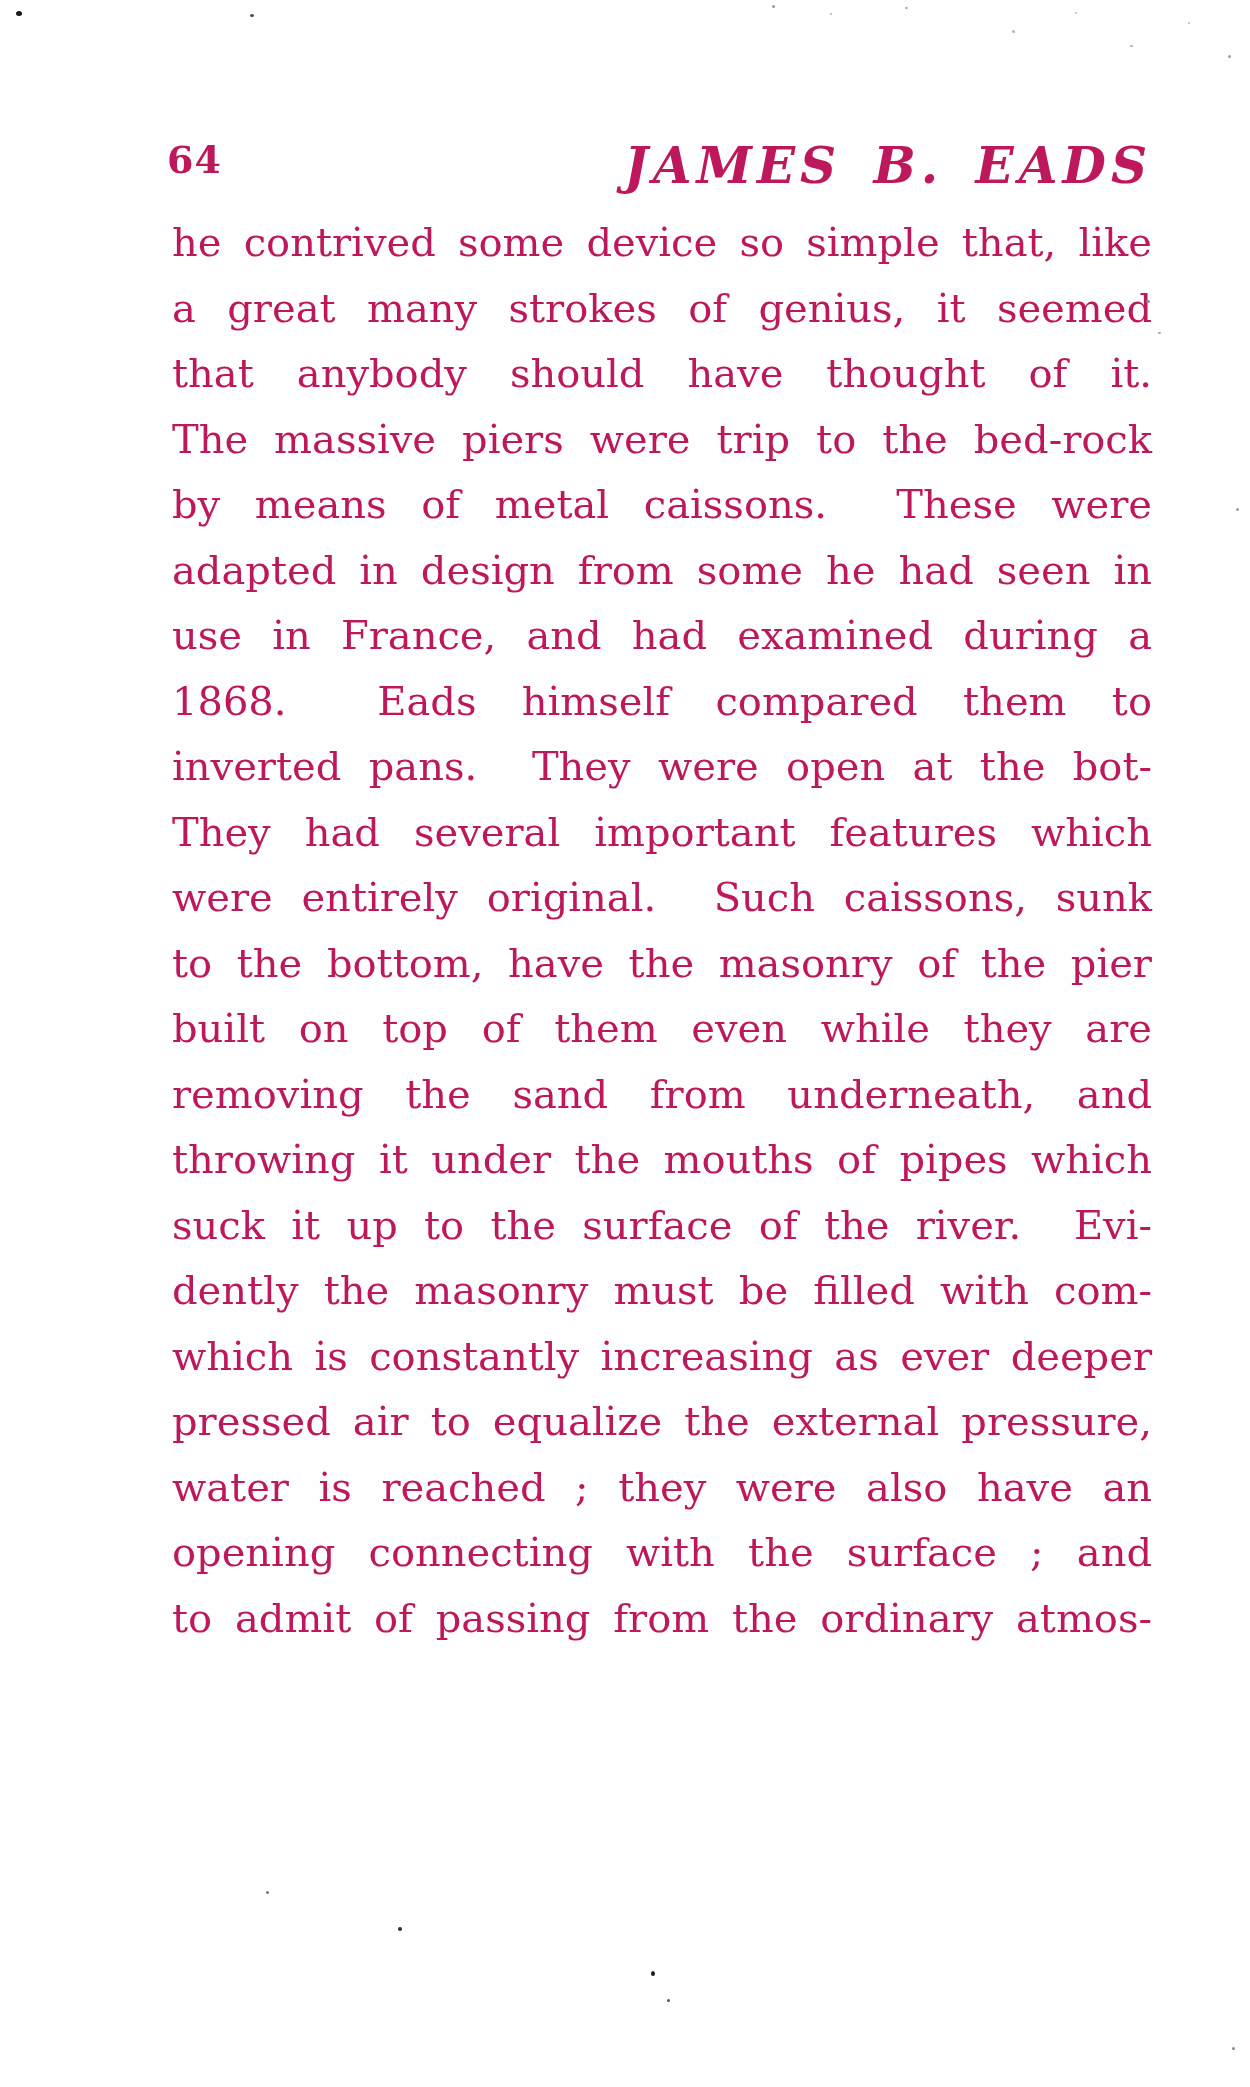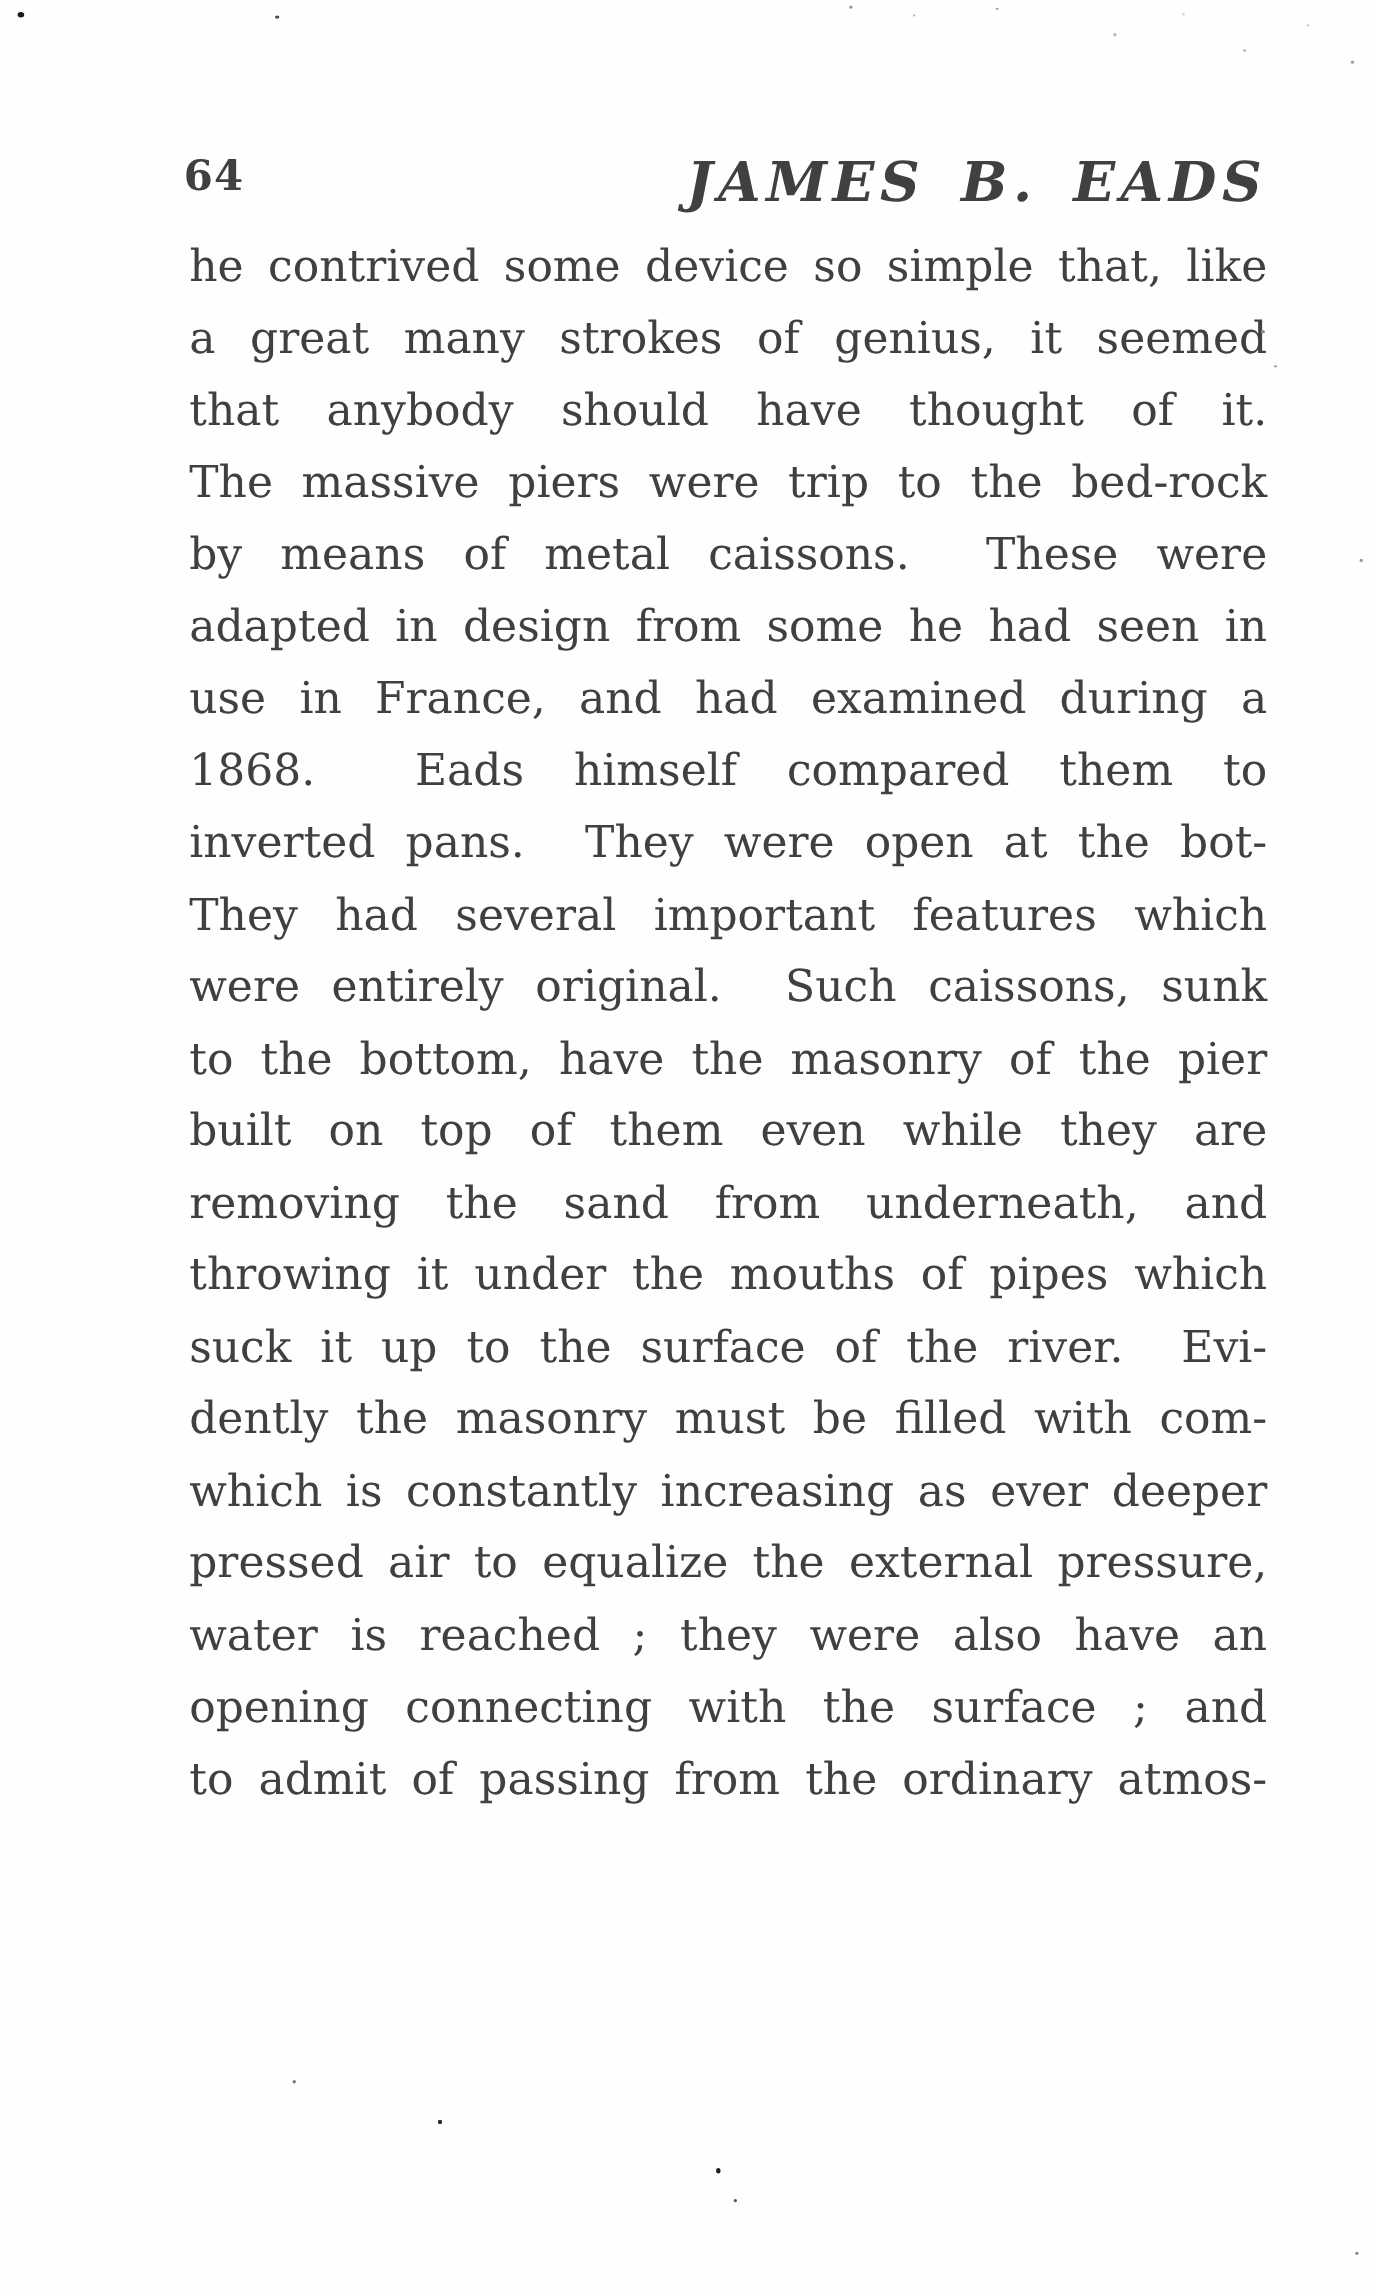--- a/index.html
+++ b/index.html
@@ -56,21 +56,21 @@
     white-space: normal;
   }
   .speck {
     position: absolute;
     border-radius: 50%;
   }
 </style>
 </head>
 <body>
 
-<div class="page" style="background: rgb(254, 254, 254); color: #404040;">
+<div class="page" style="background: rgb(254, 254, 254); color: #be185d;">
   <div class="pageno">64</div>
   <div class="running-head">JAMES B. EADS</div>
   <div class="body-block">
       <div class="line">he contrived some device so simple that, like</div>
       <div class="line">a great many strokes of genius, it seemed</div>
       <div class="line">that anybody should have thought of it.</div>
       <div class="line">The massive piers were trip to the bed-rock</div>
       <div class="line">by means of metal caissons.&nbsp; These were</div>
       <div class="line">adapted in design from some he had seen in</div>
       <div class="line">use in France, and had examined during a</div>

